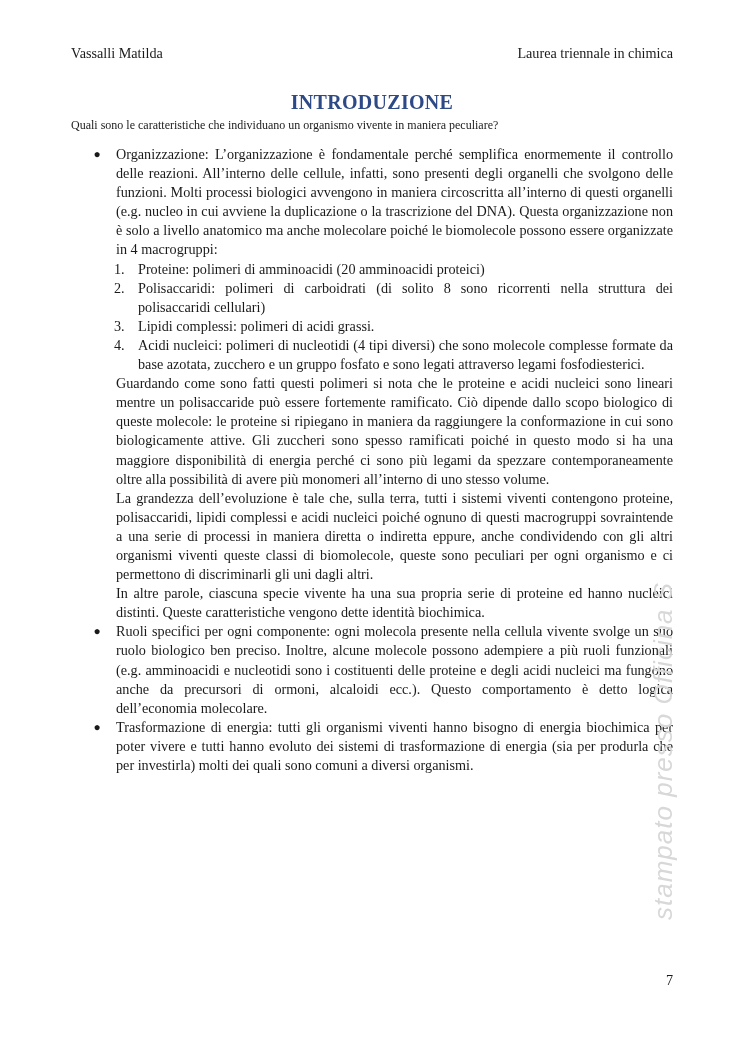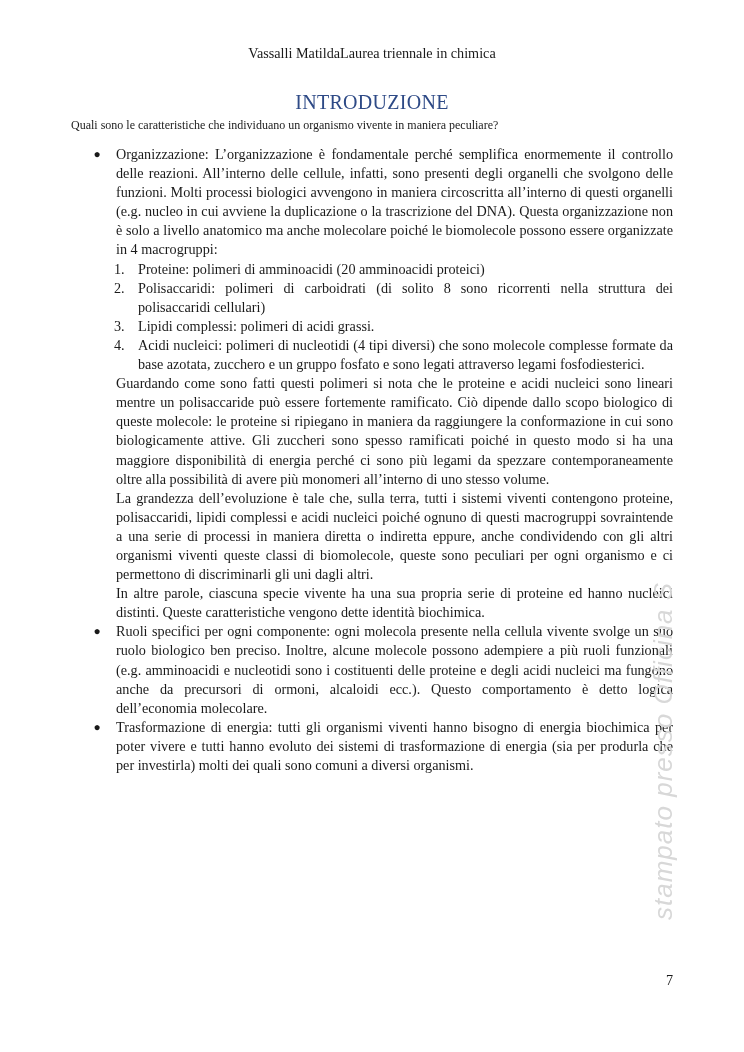--- a/index.html
+++ b/index.html
@@ -3,26 +3,26 @@
   <meta charset="utf-8">
   <style>
     html, body { margin: 0; padding: 0; background: #ffffff; }
     body {
       width: 744px; height: 1052px; position: relative; overflow: hidden;
       font-family: "Liberation Serif", "DejaVu Serif", serif;
       color: #1a1a1a;
     }
     .header {
       position: absolute; top: 44px; left: 71px; right: 71px;
-      display: flex; justify-content: center;
+      display: flex; justify-content: space-between;
       font-size: 14.2px; line-height: 18px;
     }
     .title {
       position: absolute; top: 90px; left: 0; right: 0; text-align: center;
-      font-size: 20px; line-height: 24px; color: #2e4a86; letter-spacing: 0.3px;
+      font-size: 20px; line-height: 24px; color: #2e4a86; letter-spacing: 0.3px; font-weight: bold;
     }
     .question {
       position: absolute; top: 116px; left: 71px; right: 60px;
       font-size: 12px; line-height: 19px;
     }
     .content {
       position: absolute; top: 145px; left: 71px; width: 602px;
       font-size: 14.2px; line-height: 19.1px;
     }
     .bullet {

